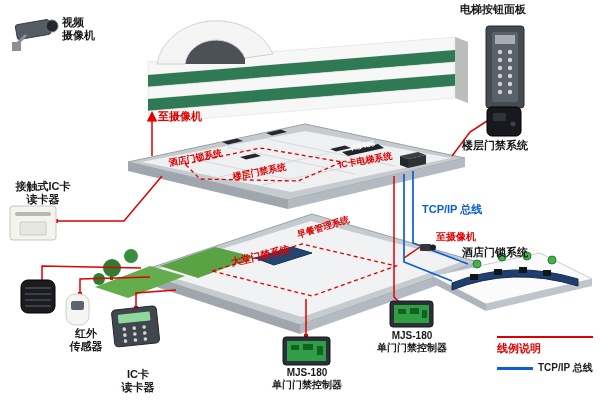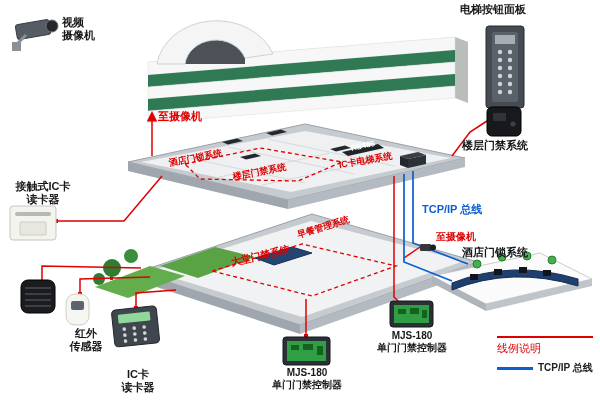--- a/index.html
+++ b/index.html
@@ -7,21 +7,21 @@
          font-family:"Liberation Sans","DejaVu Sans",sans-serif;padding-left:43px;}
   .stage svg{position:absolute;left:0;top:0;}
   .lbl{position:absolute;white-space:pre-line;line-height:1.18;}
   .dev{font-size:11px;font-weight:bold;color:#17181a;text-align:center;}
   .sys{font-size:9px;font-weight:bold;color:#e00000;transform-origin:left top;}
   .red-b{font-size:11px;font-weight:bold;color:#e00000;}
   .blue-b{font-size:11px;font-weight:bold;color:#0b5fd0;}
   .white-s{font-size:8px;font-weight:bold;color:#ffffff;transform-origin:left top;}
   .legend{position:absolute;left:497px;top:336px;width:100px;}
   .legend-rule{border-top:2px solid #e00000;width:96px;margin-bottom:3px;}
-  .legend-title{color:#e00000;font-weight:normal;font-size:11px;margin-bottom:3px;}
+  .legend-title{color:#e00000;font-weight:bold;font-size:11px;margin-bottom:3px;}
   .legend-item{display:flex;align-items:center;gap:5px;margin-top:5px;font-size:10px;font-weight:bold;color:#222;}
   .sw{width:36px;height:0;border-top:3px solid;}
   .sw.blue{border-color:#0b5fd0;}
   .sw.red{border-color:#e00000;}
 </style>
 </head>
 <body>
 
 <div class="stage">
 

